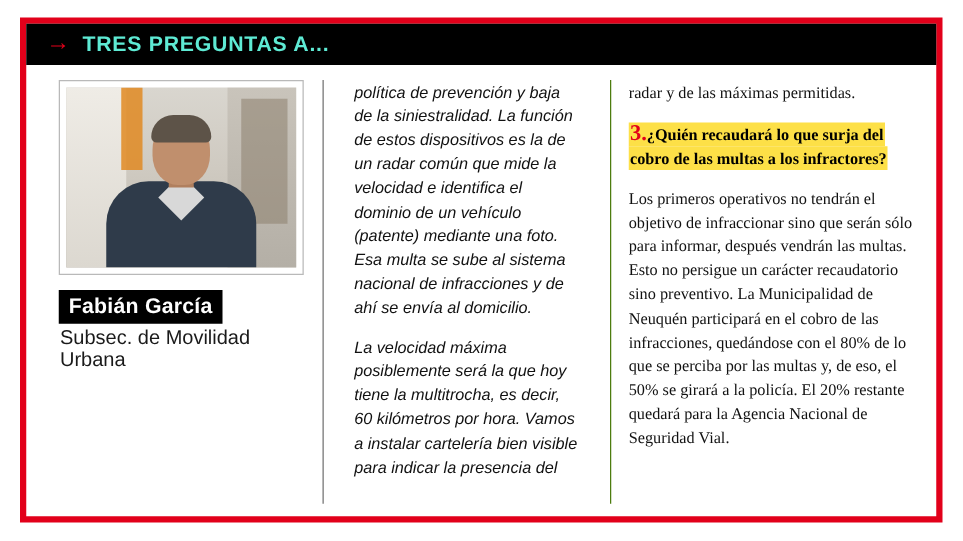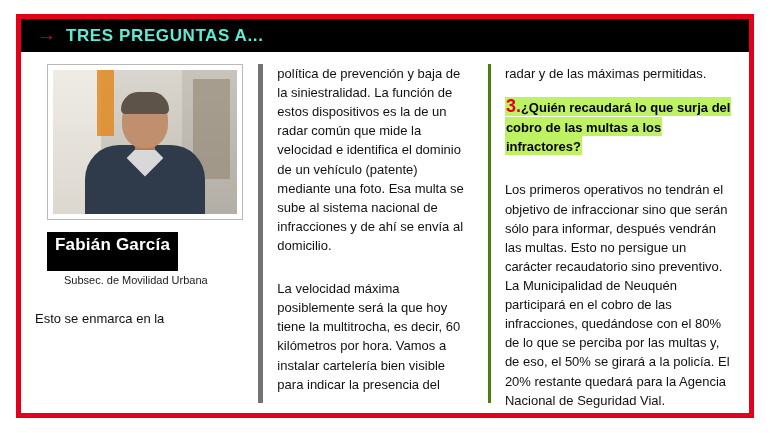--- a/index.html
+++ b/index.html
@@ -65,22 +65,22 @@
     bottom: 0;
     display: flex;
     box-sizing: border-box;
     padding: 12px 14px 10px 14px;
   }
   .col {
     box-sizing: border-box;
     position: relative;
   }
   .col-1 { width: 226px; padding-right: 14px; }
-  .col-2 { width: 232px; padding: 0 14px; border-left: 5px solid #737373; }
-  .col-3 { width: 250px; padding-left: 14px; border-left: 3px solid #4d7c0f; }
+  .col-2 { width: 232px; padding: 0 24px; border-left: 1px solid #737373; font-style: italic; }
+  .col-3 { width: 250px; padding-left: 14px; border-left: 1px solid #4d7c0f; font-family: Liberation Serif, serif; }
 
   
   .photo-box {
     width: 196px;
     height: 156px;
     border: 1px solid #b9b9b9;
     box-sizing: border-box;
     padding: 5px;
     background: #ffffff;
     margin-left: 12px;
@@ -137,27 +137,27 @@
   .name-block {
     margin-top: 12px;
     margin-left: 12px;
   }
   .name {
     display: inline-block;
     background: #000000;
     color: #ffffff;
     font-size: 17px;
     font-weight: bold;
-    padding: 3px 8px 16px 8px;
+    padding: 3px 8px 4px 8px;
     letter-spacing: .2px;
   }
   .role {
     margin-top: 3px;
-    margin-left: 17px;
-    font-size: 11px;
+    margin-left: 1px;
+    font-size: 16px;
     color: #1a1a1a;
   }
 
   
   .qnum {
     color: #e2001a;
     font-weight: bold;
     font-size: 18px;
     line-height: 1;
   }
@@ -165,30 +165,30 @@
     font-weight: bold;
     font-size: 13px;
     line-height: 1.42;
     color: #000000;
   }
   .question {
     margin-top: 16px;
   }
   .question .qline {
     display: inline;
-    background: #bef264;
+    background: #fde047;
     box-decoration-break: clone;
     -webkit-box-decoration-break: clone;
     padding: 1px 1px;
   }
   .body-text {
     font-size: 13px;
     line-height: 1.45;
     color: #111111;
-    margin-top: 24px;
+    margin-top: 13px;
     text-align: left;
   }
   .body-text.first {
     margin-top: 0;
   }
   .col-3 .body-text, .col-2 .body-text {
     line-height: 1.47;
   }
   .question-inline { margin-top: 14px; }
   .q-wrap { display: block; }
@@ -219,21 +219,20 @@
             <div class="head"></div>
             <div class="hair"></div>
           </div>
         </div>
 
         <div class="name-block">
           <div class="name">Fabián García</div>
           <div class="role">Subsec. de Movilidad Urbana</div>
         </div>
 
-        <div class="body-text">Esto se enmarca en la</div>
       </div>
 
       <div class="col col-2">
         <div class="body-text first">política de prevención y baja de la siniestralidad. La función de estos dispositivos es la de un radar común que mide la velocidad e identifica el dominio de un vehículo (patente) mediante una foto. Esa multa se sube al sistema nacional de infracciones y de ahí se envía al domicilio.</div>
 
         <div class="body-text">La velocidad máxima posiblemente será la que hoy tiene la multitrocha, es decir, 60 kilómetros por hora. Vamos a instalar cartelería bien visible para indicar la presencia del</div>
       </div>
 
       <div class="col col-3">
         <div class="body-text first">radar y de las máximas permitidas.</div>

